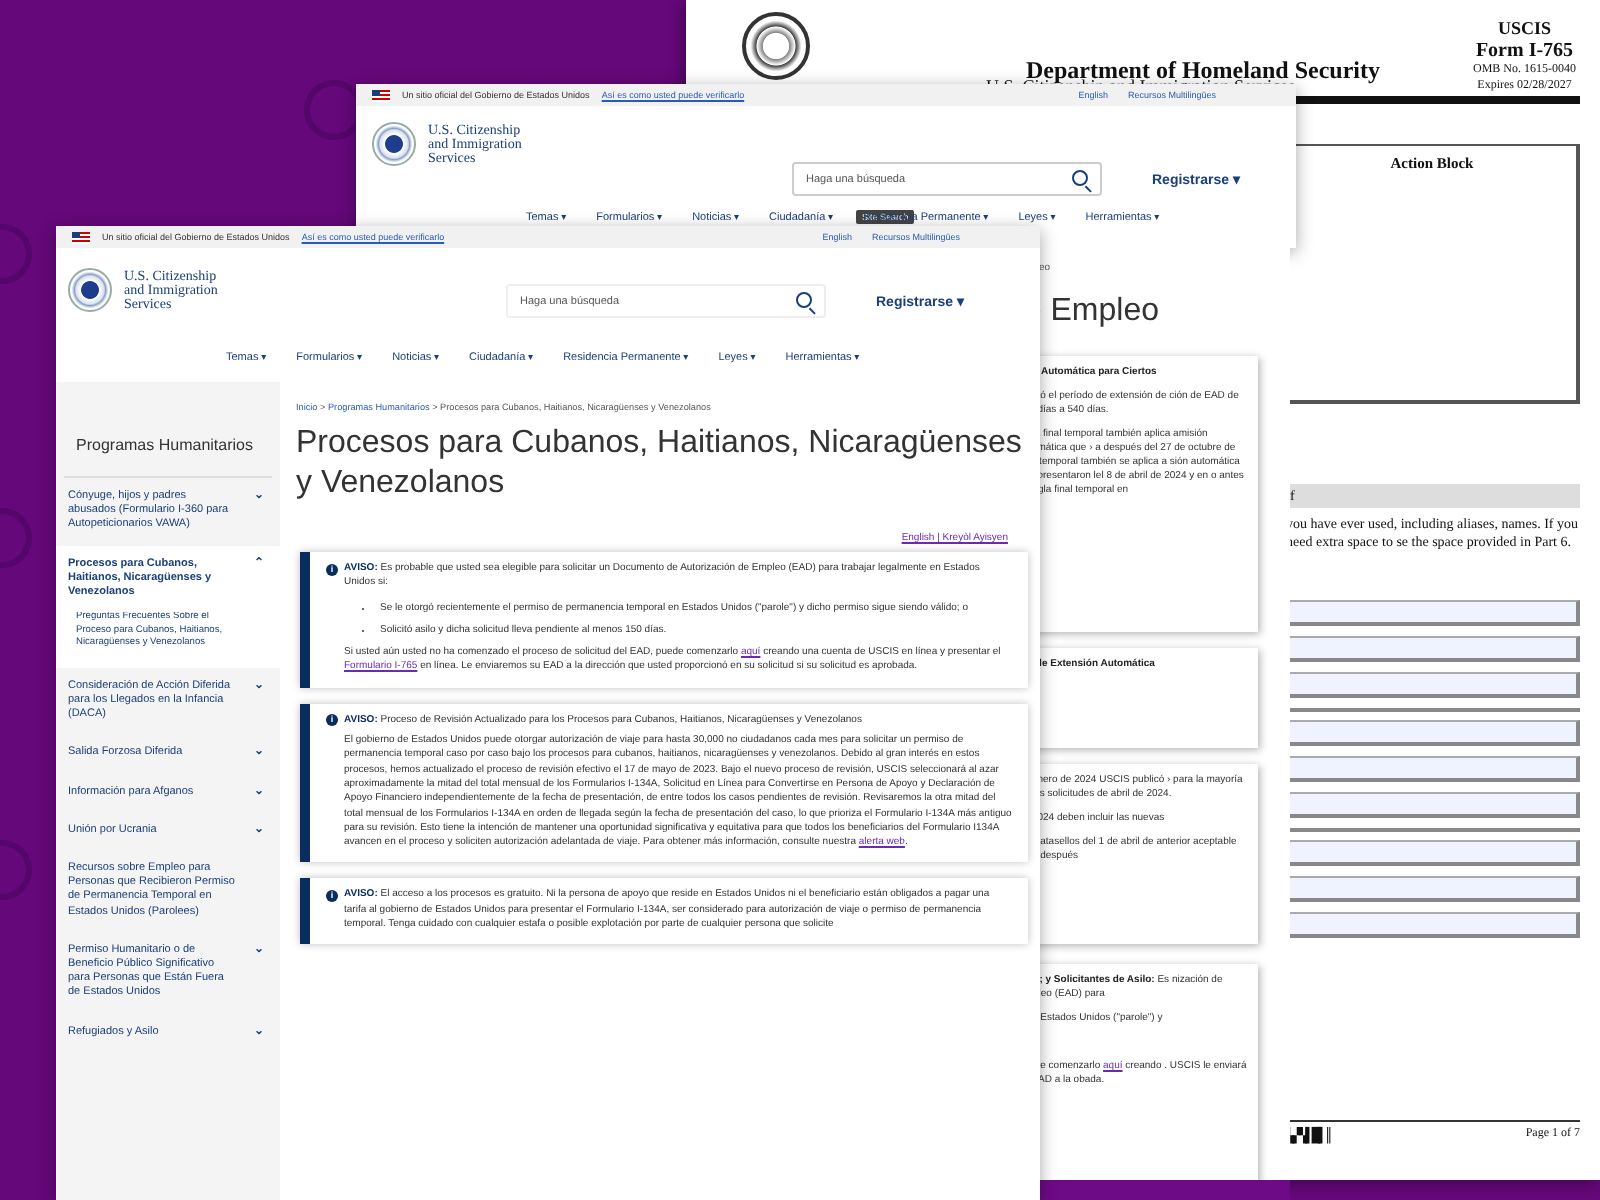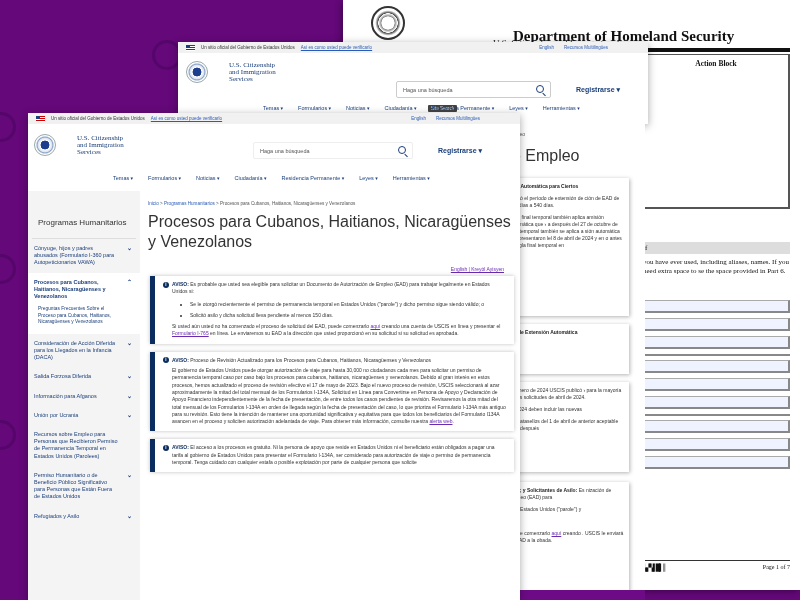--- a/index.html
+++ b/index.html
@@ -4,48 +4,48 @@
 <style>
   * { box-sizing: border-box; margin: 0; padding: 0; }
   html, body { width: 800px; height: 600px; overflow: hidden; }
   body { background: #65087a; font-family: "Liberation Sans", sans-serif; position: relative; }
   .deco-ring { position: absolute; border: 3px solid #55066a; border-radius: 50%; }
 
   
   .form { position: absolute; left: 343px; top: 0; width: 457px; height: 590px; background: #fff; box-shadow: -2px 2px 6px rgba(0,0,0,.35); font-family: "Liberation Serif", serif; color: #111; }
   .form .seal { position: absolute; left: 28px; top: 6px; width: 34px; height: 34px; border-radius: 50%; border: 2px solid #333; background: radial-gradient(circle, #fff 30%, #888 32%, #fff 45%, #444 47%, #fff 60%); }
   .form .title { position: absolute; left: 120px; top: 9px; font-size: 12.5px; font-weight: bold; }
-  .form .dept { position: absolute; left: 170px; top: 28px; font-size: 15px; font-weight: bold; }
+  .form .dept { position: absolute; left: 170px; top: 28px; font-size: 12px; font-weight: bold; }
   .form .agency { position: absolute; left: 150px; top: 38px; font-size: 9px; }
   .form .uscis { position: absolute; right: 12px; top: 9px; text-align: center; font-size: 9px; font-weight: bold; line-height: 11px; }
   .form .uscis .formno { font-size: 10px; }
   .form .uscis .omb, .form .uscis .exp { font-weight: normal; font-size: 6px; line-height: 8px; }
   .form .blackbar { position: absolute; left: 300px; right: 10px; top: 48px; height: 4px; background: #111; }
-  .form .action { position: absolute; left: 300px; right: 10px; top: 54px; height: 155px; border: 1px solid #555; border-right-width: 2px; border-bottom-width: 2px; }
+  .form .action { position: absolute; left: 300px; right: 10px; top: 72px; height: 130px; border: 1px solid #555; border-right-width: 2px; border-bottom-width: 2px; }
   .form .action .lbl { text-align: center; font-size: 7.5px; font-weight: bold; margin-top: 4px; }
   .form .attorney { position: absolute; left: 300px; right: 10px; top: 180px; height: 42px; border: 1px solid #555; border-right-width: 2px; border-bottom-width: 2px; font-size: 7.5px; font-weight: bold; padding: 3px 2px 0 3px; line-height: 9px; background:#fff; }
   .form .attorney .fld { margin-top: 3px; height: 11px; background: #eef3ff; border: 1px solid #999; }
   .form .greybar { position: absolute; left: 300px; right: 10px; top: 242px; height: 12px; background: #ddd; font-size: 7px; padding: 2px; }
   .form .instr { position: absolute; left: 300px; right: 10px; top: 258px; font-size: 7px; line-height: 8.5px; }
   .form .fields { position: absolute; left: 300px; right: 10px; top: 300px; }
   .form .fields .f { height: 13px; background: #eef3ff; border: 1px solid #aaa; border-right: 2px solid #888; border-bottom: 2px solid #888; margin-bottom: 5px; }
   .form .fields .sep { height: 2px; background: #888; margin: 2px 0 4px; }
   .form .foot { position: absolute; left: 300px; right: 10px; top: 560px; border-top: 1.5px solid #333; font-size: 6px; padding-top: 3px; }
   .form .foot .bar { display: inline-block; font-family: "DejaVu Sans Mono", monospace; font-size: 7px; letter-spacing: -1px; }
   .form .foot .pg { float: right; }
 
   
   .page { position: absolute; background: #fff; overflow: hidden; box-shadow: 0 2px 8px rgba(0,0,0,.35); }
   .gov-banner { background: #f1f1f1; height: 11px; font-size: 4.5px; color: #333; display: flex; align-items: center; padding-left: 8px; gap: 6px; }
   .gov-banner .flag { width: 9px; height: 6px; background: repeating-linear-gradient(#c00 0 1px, #fff 1px 2px); position: relative; }
   .gov-banner .flag::before { content:""; position:absolute; left:0; top:0; width:4px; height:3px; background:#1b3d7a; }
   .gov-banner .howto { color: #2a5bb5; text-decoration: underline; }
   .gov-banner .right { margin-left: auto; margin-right: 40px; display: flex; gap: 10px; color: #2a5bb5; }
   .hdr { position: relative; height: 40px; }
-  .logo { position: absolute; display: flex; align-items: center; gap: 21px; }
+  .logo { position: absolute; display: flex; align-items: center; gap: 6px; }
   .logo .badge { width: 22px; height: 22px; border-radius: 50%; background: radial-gradient(circle, #1d3e8c 30%, #fff 33%, #d9e1ee 50%, #8aa0c8 55%, #fff 65%); border: 1px solid #9aa; }
   .logo .txt { font-family: "Liberation Serif", serif; font-size: 7px; line-height: 7px; color: #1b3f7a; }
   .search { position: absolute; height: 17px; border: 1px solid #ccc; border-radius: 2px; background: #fff; font-size: 5.5px; color: #555; padding: 5px 6px; }
   .search .mag { position: absolute; right: 6px; top: 3px; width: 8px; height: 8px; border: 1.3px solid #1b3f7a; border-radius: 50%; }
   .search .mag::after { content:""; position:absolute; right:-3px; bottom:-3px; width:4px; height:1.3px; background:#1b3f7a; transform: rotate(45deg); }
   .register { position: absolute; font-size: 7px; font-weight: bold; color: #1b3f7a; }
   .register::after { content: " \25BE"; }
   .nav { position: absolute; display: flex; gap: 15px; font-size: 5.5px; color: #1b3f7a; }
   .nav span::after { content: " \25BE"; font-size: 5px; }
   .tooltip { position: absolute; background: #444; color: #fff; font-size: 4.5px; padding: 1px 3px; border-radius: 1px; }
@@ -91,20 +91,26 @@
 
 <div class="deco-ring" style="left:152px;top:40px;width:30px;height:30px;"></div>
 <div class="deco-ring" style="left:-14px;top:112px;width:30px;height:30px;"></div>
 <div class="deco-ring" style="left:-14px;top:254px;width:30px;height:30px;"></div>
 <div class="deco-ring" style="left:-14px;top:420px;width:30px;height:30px;"></div>
 
 <div class="form">
   <div class="seal"></div>
   <div class="dept">Department of Homeland Security</div>
   <div class="agency">U.S. Citizenship and Immigration Services</div>
+  <div class="uscis">
+    <div>USCIS</div>
+    <div class="formno">Form I-765</div>
+    <div class="omb">OMB No. 1615-0040</div>
+    <div class="exp">Expires 02/28/2027</div>
+  </div>
   <div class="blackbar"></div>
   <div class="action">
     <div class="lbl">Action Block</div>
   </div>
   <div class="greybar">f</div>
   <div class="instr">you have ever used, including aliases, names. If you need extra space to se the space provided in Part 6.</div>
   <div class="fields">
     <div class="f"></div>
     <div class="f"></div>
     <div class="f"></div>

